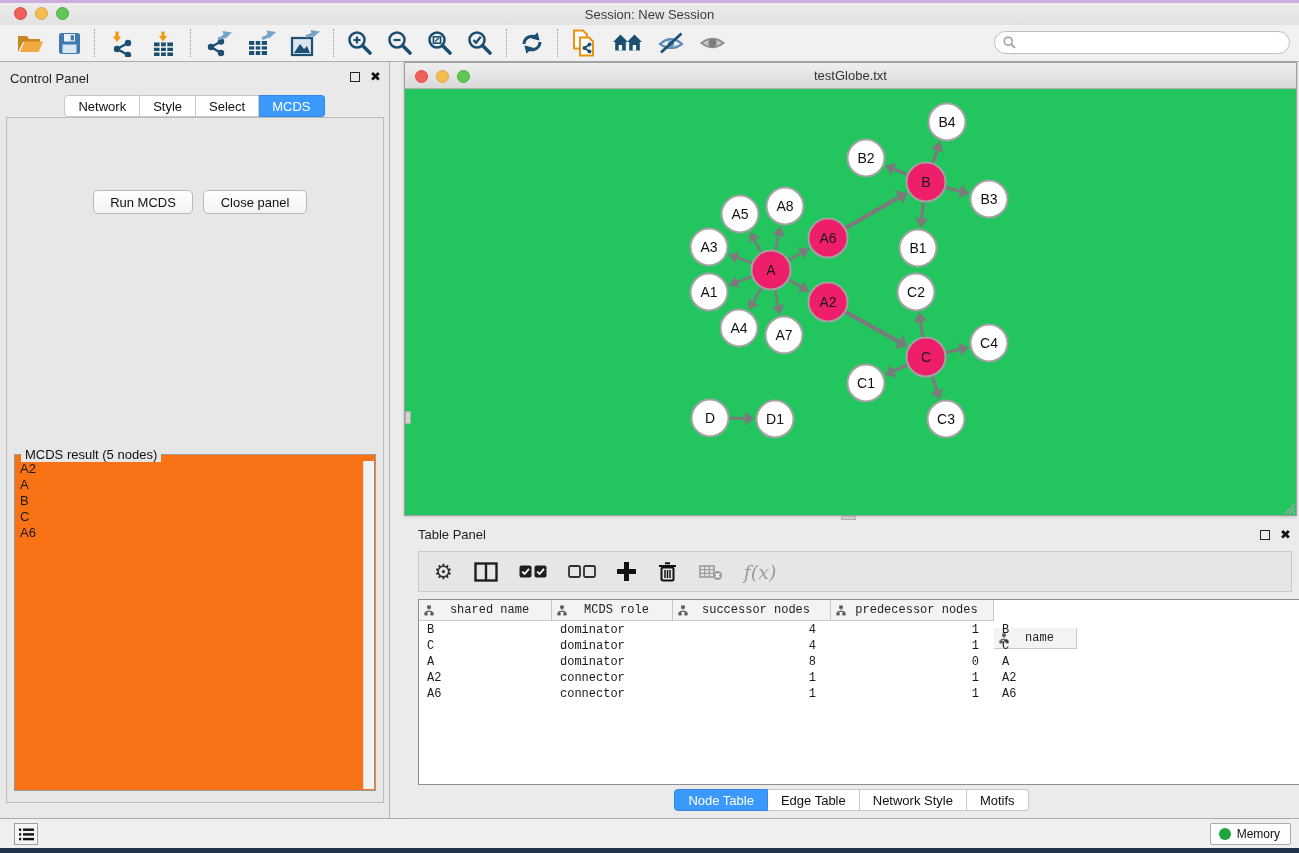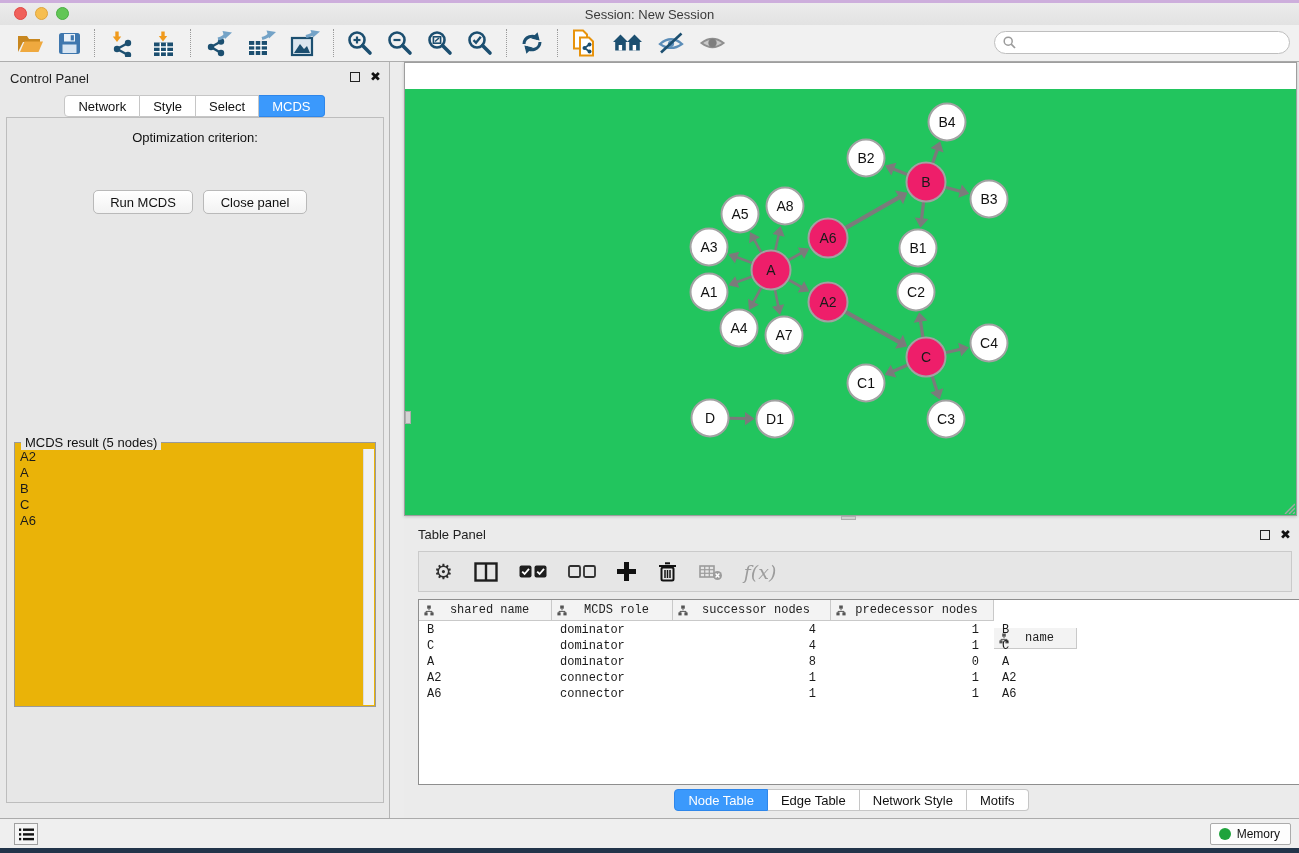--- a/index.html
+++ b/index.html
@@ -34,21 +34,21 @@
   .tab.active { background:#3B99FC; border-color:#2E86EA; color:#fff; }
   #cp-content { position:absolute; left:6px; top:55px; width:378px; height:686px; background:#E7E7E7; border:1px solid #BDBDBD; }
   #opt-label { position:absolute; left:0; right:0; top:12px; text-align:center; font-size:13px; color:#111; }
   #criterion-select { position:absolute; left:36px; top:38px; width:315px; height:25px; background:#fff; border:1px solid #ABABAB; border-radius:5px; display:flex; align-items:center; font-size:13px; padding-left:9px; }
   #spinner { position:absolute; right:0; top:-1px; width:21px; height:25px; border-radius:0 5px 5px 0; background:linear-gradient(#6FB0F9,#2E7BF0); display:flex; flex-direction:column; align-items:center; justify-content:center; gap:3px; }
   .chev-up { width:0; height:0; border-left:4px solid transparent; border-right:4px solid transparent; border-bottom:5px solid #fff; }
   .chev-dn { width:0; height:0; border-left:4px solid transparent; border-right:4px solid transparent; border-top:5px solid #fff; }
   .cp-btn { position:absolute; top:72px; height:24px; background:linear-gradient(#FFFFFF,#F2F2F2); border:1px solid #B9B9B9; border-radius:5px; font-size:13px; display:flex; align-items:center; justify-content:center; color:#111; }
   #run-btn { left:86px; width:100px; }
   #closepanel-btn { left:196px; width:104px; }
-  #result-box { position:absolute; left:7px; top:324px; width:362px; height:265px; border:1px solid #9A9A9A; background:#eab308; }
+  #result-box { position:absolute; left:7px; top:336px; width:362px; height:337px; border:1px solid #9A9A9A; background:#f97316; }
   #result-title { position:absolute; left:6px; top:-8px; background:#E7E7E7; padding:0 4px; font-size:13px; color:#111; }
   #result-list { position:absolute; left:1px; top:6px; right:12px; bottom:1px; font-size:13px; padding-left:4px; }
   #result-list div { height:16px; line-height:16px; }
   #result-scroll { position:absolute; right:1px; top:6px; width:11px; bottom:1px; background:#F2F2F2; border-left:1px solid #DDD; }
 
   
   #net-window { left:404px; top:62px; width:893px; height:454px; background:#fff; border:1px solid #9E9E9E; box-shadow:0 1px 3px rgba(0,0,0,.18); }
   #net-titlebar { position:absolute; left:0; top:0; right:0; height:26px; background:linear-gradient(#EFEFEF,#D9D9D9); border-bottom:1px solid #B3B3B3; display:flex; align-items:center; justify-content:center; font-size:13px; color:#333; }
   #net-titlebar .lights { left:10px; top:7px; }
   #net-canvas { position:absolute; left:0; top:26px; right:0; bottom:0; background:#22c55e; overflow:hidden; }
@@ -260,38 +260,45 @@
     <span class="float-ic"></span>
     <span class="close-ic">✖</span>
   </div>
   <div id="cp-tabs">
       <div class="tab">Network</div>
       <div class="tab">Style</div>
       <div class="tab">Select</div>
       <div class="tab active">MCDS</div>
     </div>
   <div id="cp-content">
-    <div id="opt-label">Optimization criterion:</div>
     <div id="run-btn" class="cp-btn">Run MCDS</div>
     <div id="closepanel-btn" class="cp-btn">Close panel</div>
     <div id="result-box">
       <span id="result-title">MCDS result (5 nodes)</span>
       <div id="result-list">
           <div>A2</div>
           <div>A</div>
           <div>B</div>
           <div>C</div>
           <div>A6</div>
         </div>
       <div id="result-scroll"></div>
     </div>
   </div>
 </div>
 
 <div id="net-window" class="abs">
+  <div id="net-titlebar">
+    <div class="lights">
+      <span class="light r"></span>
+      <span class="light y"></span>
+      <span class="light g"></span>
+    </div>
+    <span>testGlobe.txt</span>
+  </div>
   <div id="net-canvas">
     <svg id="graph-svg" width="891" height="427" viewBox="0 0 891 427">
         <line x1="366" y1="181" x2="349.0451606074874" y2="150.37190303288037" stroke="#7B7B7B" stroke-width="2.6"></line>
         <polygon points="344.9284756018445,142.93531076462233 354.9450654482121,148.2488809250367 344.11388753279624,154.24471155678475" fill="#7B7B7B"></polygon>
         <line x1="366" y1="181" x2="373.8027905146424" y2="145.33010050449158" stroke="#7B7B7B" stroke-width="2.6"></line>
         <polygon points="375.6192139844886,137.02645035662337 379.63610474351987,147.6297842016935 367.54208252815414,144.98421684208222" fill="#7B7B7B"></polygon>
         <line x1="366" y1="181" x2="331.189420333888" y2="168.08639786579715" stroke="#7B7B7B" stroke-width="2.6"></line>
         <polygon points="323.2201074774036,165.1300398706497 334.27991078641116,162.6306697967982 329.9740623181847,174.23773958071314" fill="#7B7B7B"></polygon>
         <line x1="366" y1="181" x2="331.3304046189561" y2="193.30211449004784" stroke="#7B7B7B" stroke-width="2.6"></line>
         <polygon points="323.31976878236554,196.14459817399933 330.20283542283033,187.13407690034816 334.3428293060444,198.80133238940599" fill="#7B7B7B"></polygon>

